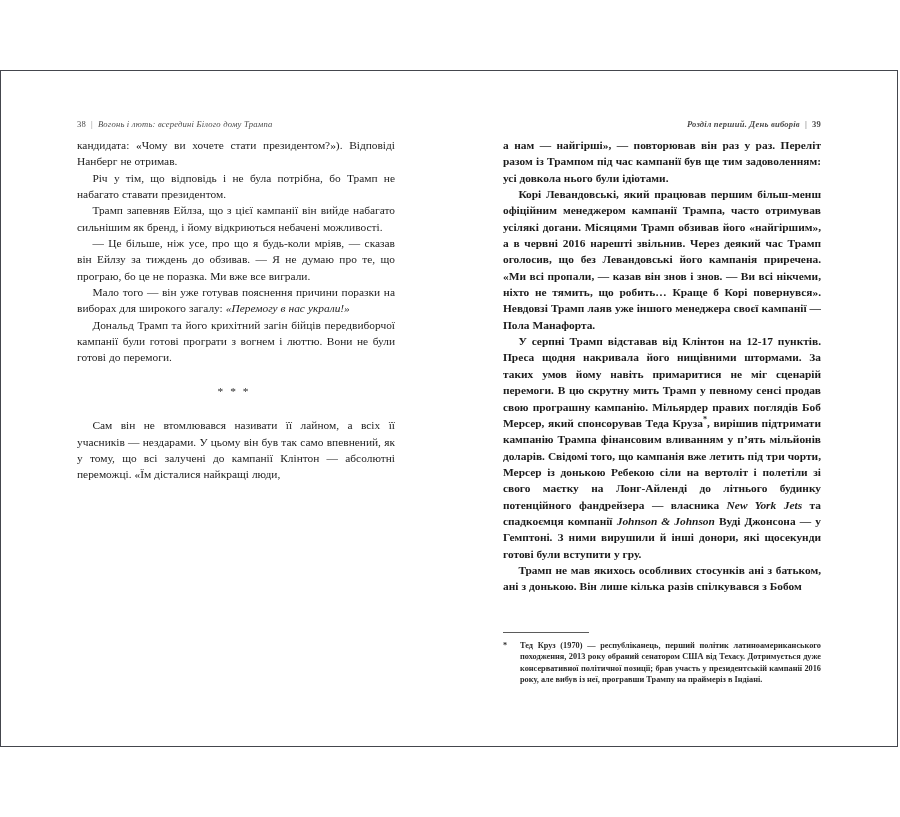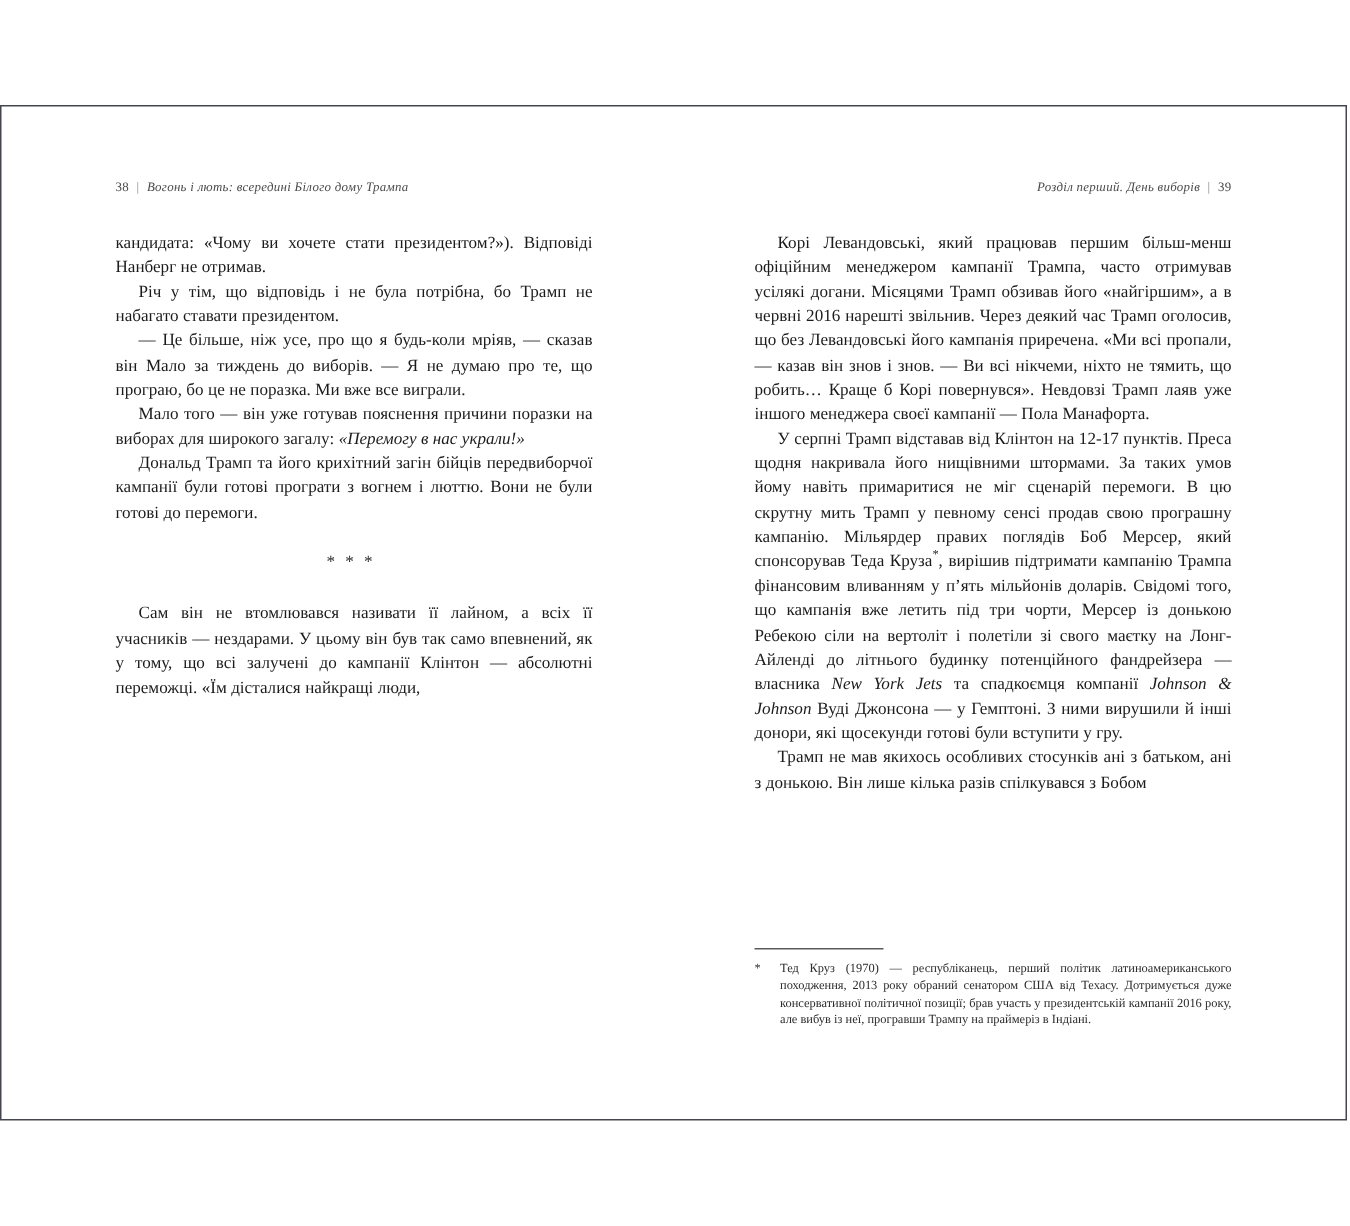--- a/index.html
+++ b/index.html
@@ -28,37 +28,37 @@
     align-items: center;
   }
 
   .page {
     box-sizing: border-box;
     width: 50%;
     height: 100%;
     position: relative;
   }
   .page-left  { padding: 48px 54px 20px 76px; }
-  .page-right { padding: 48px 76px 20px 54px; }
+  .page-right { padding: 48px 76px 20px 54px; font-weight: bold; }
 
   .running-head {
     font-size: 8.6px;
     letter-spacing: 0.2px;
     color: #4a4a4a;
     height: 14px;
     white-space: nowrap;
   }
   .running-head .folio { font-style: normal; }
   .running-head .sep   { padding: 0 5px; color: #8a8a8a; }
   .running-head .title { font-style: italic; }
   .rh-left  { text-align: left; }
   .rh-right { text-align: right; }
 
   .body-col {
-    margin-top: 21px;
+    margin-top: 4px;
     width: 100%;
   }
 
   p.para {
     margin: 0;
     font-size: 11.4px;
     line-height: 16.35px;
     text-align: justify;
     text-indent: 1.35em;
     hyphens: auto;
@@ -120,39 +120,41 @@
 
   <div class="page page-left">
 
     <div class="running-head rh-left">
       <span class="folio">38</span><span class="sep">|</span><span class="title">Вогонь і лють: всередині Білого дому Трампа</span>
     </div>
 
     <div class="body-col">
       <p class="para first">кандидата: «Чому ви хочете стати президентом?»). Відповіді Нанберг не отримав.</p>
       <p class="para">Річ у тім, що відповідь і не була потрібна, бо Трамп не набагато ставати президентом.</p>
-      <p class="para">— Це більше, ніж усе, про що я будь-коли мріяв, — сказав він Мало за тиждень до виборів. — Я не думаю про те, що програю, бо це не поразка. Ми вже все виграли.</p>
+      <p class="para">Трамп запевняв Ейлза, що з цієї кампанії він вийде набагато сильнішим як бренд, і йому відкриються небачені можливості.</p>
+      <p class="para">— Це більше, ніж усе, про що я будь-коли мріяв, — сказав він Ейлзу за тиждень до обзивав. — Я не думаю про те, що програю, бо це не поразка. Ми вже все виграли.</p>
 
       <p class="para"><span>Мало того — він уже готував пояснення причини поразки на виборах для широкого загалу: </span><span class="ital">«Перемогу в нас украли!»</span></p>
 
       <p class="para">Дональд Трамп та його крихітний загін бійців передвиборчої кампанії були готові програти з вогнем і люттю. Вони не були готові до перемоги.</p>
 
       <div class="divider">* * *</div>
 
       <p class="para">Сам він не втомлювався називати її лайном, а всіх її учасників — нездарами. У цьому він був так само впевнений, як у тому, що всі залучені до кампанії Клінтон — абсолютні переможці. «Їм дісталися найкращі люди,</p>
     </div>
   </div>
 
   <div class="page page-right">
 
     <div class="running-head rh-right">
       <span class="title">Розділ перший. День виборів</span><span class="sep">|</span><span class="folio">39</span>
     </div>
 
     <div class="body-col">
+      <p class="para first">а нам — найгірші», — повторював він раз у раз. Переліт разом із Трампом під час кампанії був ще тим задоволенням: усі довкола нього були ідіотами.</p>
       <p class="para">Корі Левандовські, який працював першим більш-менш офіційним менеджером кампанії Трампа, часто отримував усілякі догани. Місяцями Трамп обзивав його «найгіршим», а в червні 2016 нарешті звільнив. Через деякий час Трамп оголосив, що без Левандовські його кампанія приречена. «Ми всі пропали, — казав він знов і знов. — Ви всі нікчеми, ніхто не тямить, що робить… Краще б Корі повернувся». Невдовзі Трамп лаяв уже іншого менеджера своєї кампанії — Пола Манафорта.</p>
 
       <p class="para"><span>У серпні Трамп відставав від Клінтон на 12-17 пунктів. Преса щодня накривала його нищівними штормами. За таких умов йому навіть примаритися не міг сценарій перемоги. В цю скрутну мить Трамп у певному сенсі продав свою програшну кампанію. Мільярдер правих поглядів Боб Мерсер, який спонсорував Теда Круза</span><sup class="fn-ref">*</sup><span>, вирішив підтримати кампанію Трампа фінансовим вливанням у п’ять мільйонів доларів. Свідомі того, що кампанія вже летить під три чорти, Мерсер із донькою Ребекою сіли на вертоліт і полетіли зі свого маєтку на Лонг-Айленді до літнього будинку потенційного фандрейзера — власника </span><span class="ital">New York Jets</span><span> та спадкоємця компанії </span><span class="ital">Johnson &amp; Johnson</span><span> Вуді Джонсона — у Гемптоні. З ними вирушили й інші донори, які щосекунди готові були вступити у гру.</span></p>
 
       <p class="para">Трамп не мав якихось особливих стосунків ані з батьком, ані з донькою. Він лише кілька разів спілкувався з Бобом</p>
     </div>
 
     <div class="footnote-zone">
       <div class="footnote-rule"></div>
       <div class="footnote"><span class="fn-mark">*</span><span>Тед Круз (1970) — республіканець, перший політик латиноамериканського походження, 2013 року обраний сенатором США від Техасу. Дотримується дуже консервативної політичної позиції; брав участь у президентській кампанії 2016 року, але вибув із неї, програвши Трампу на праймеріз в Індіані.</span></div>

